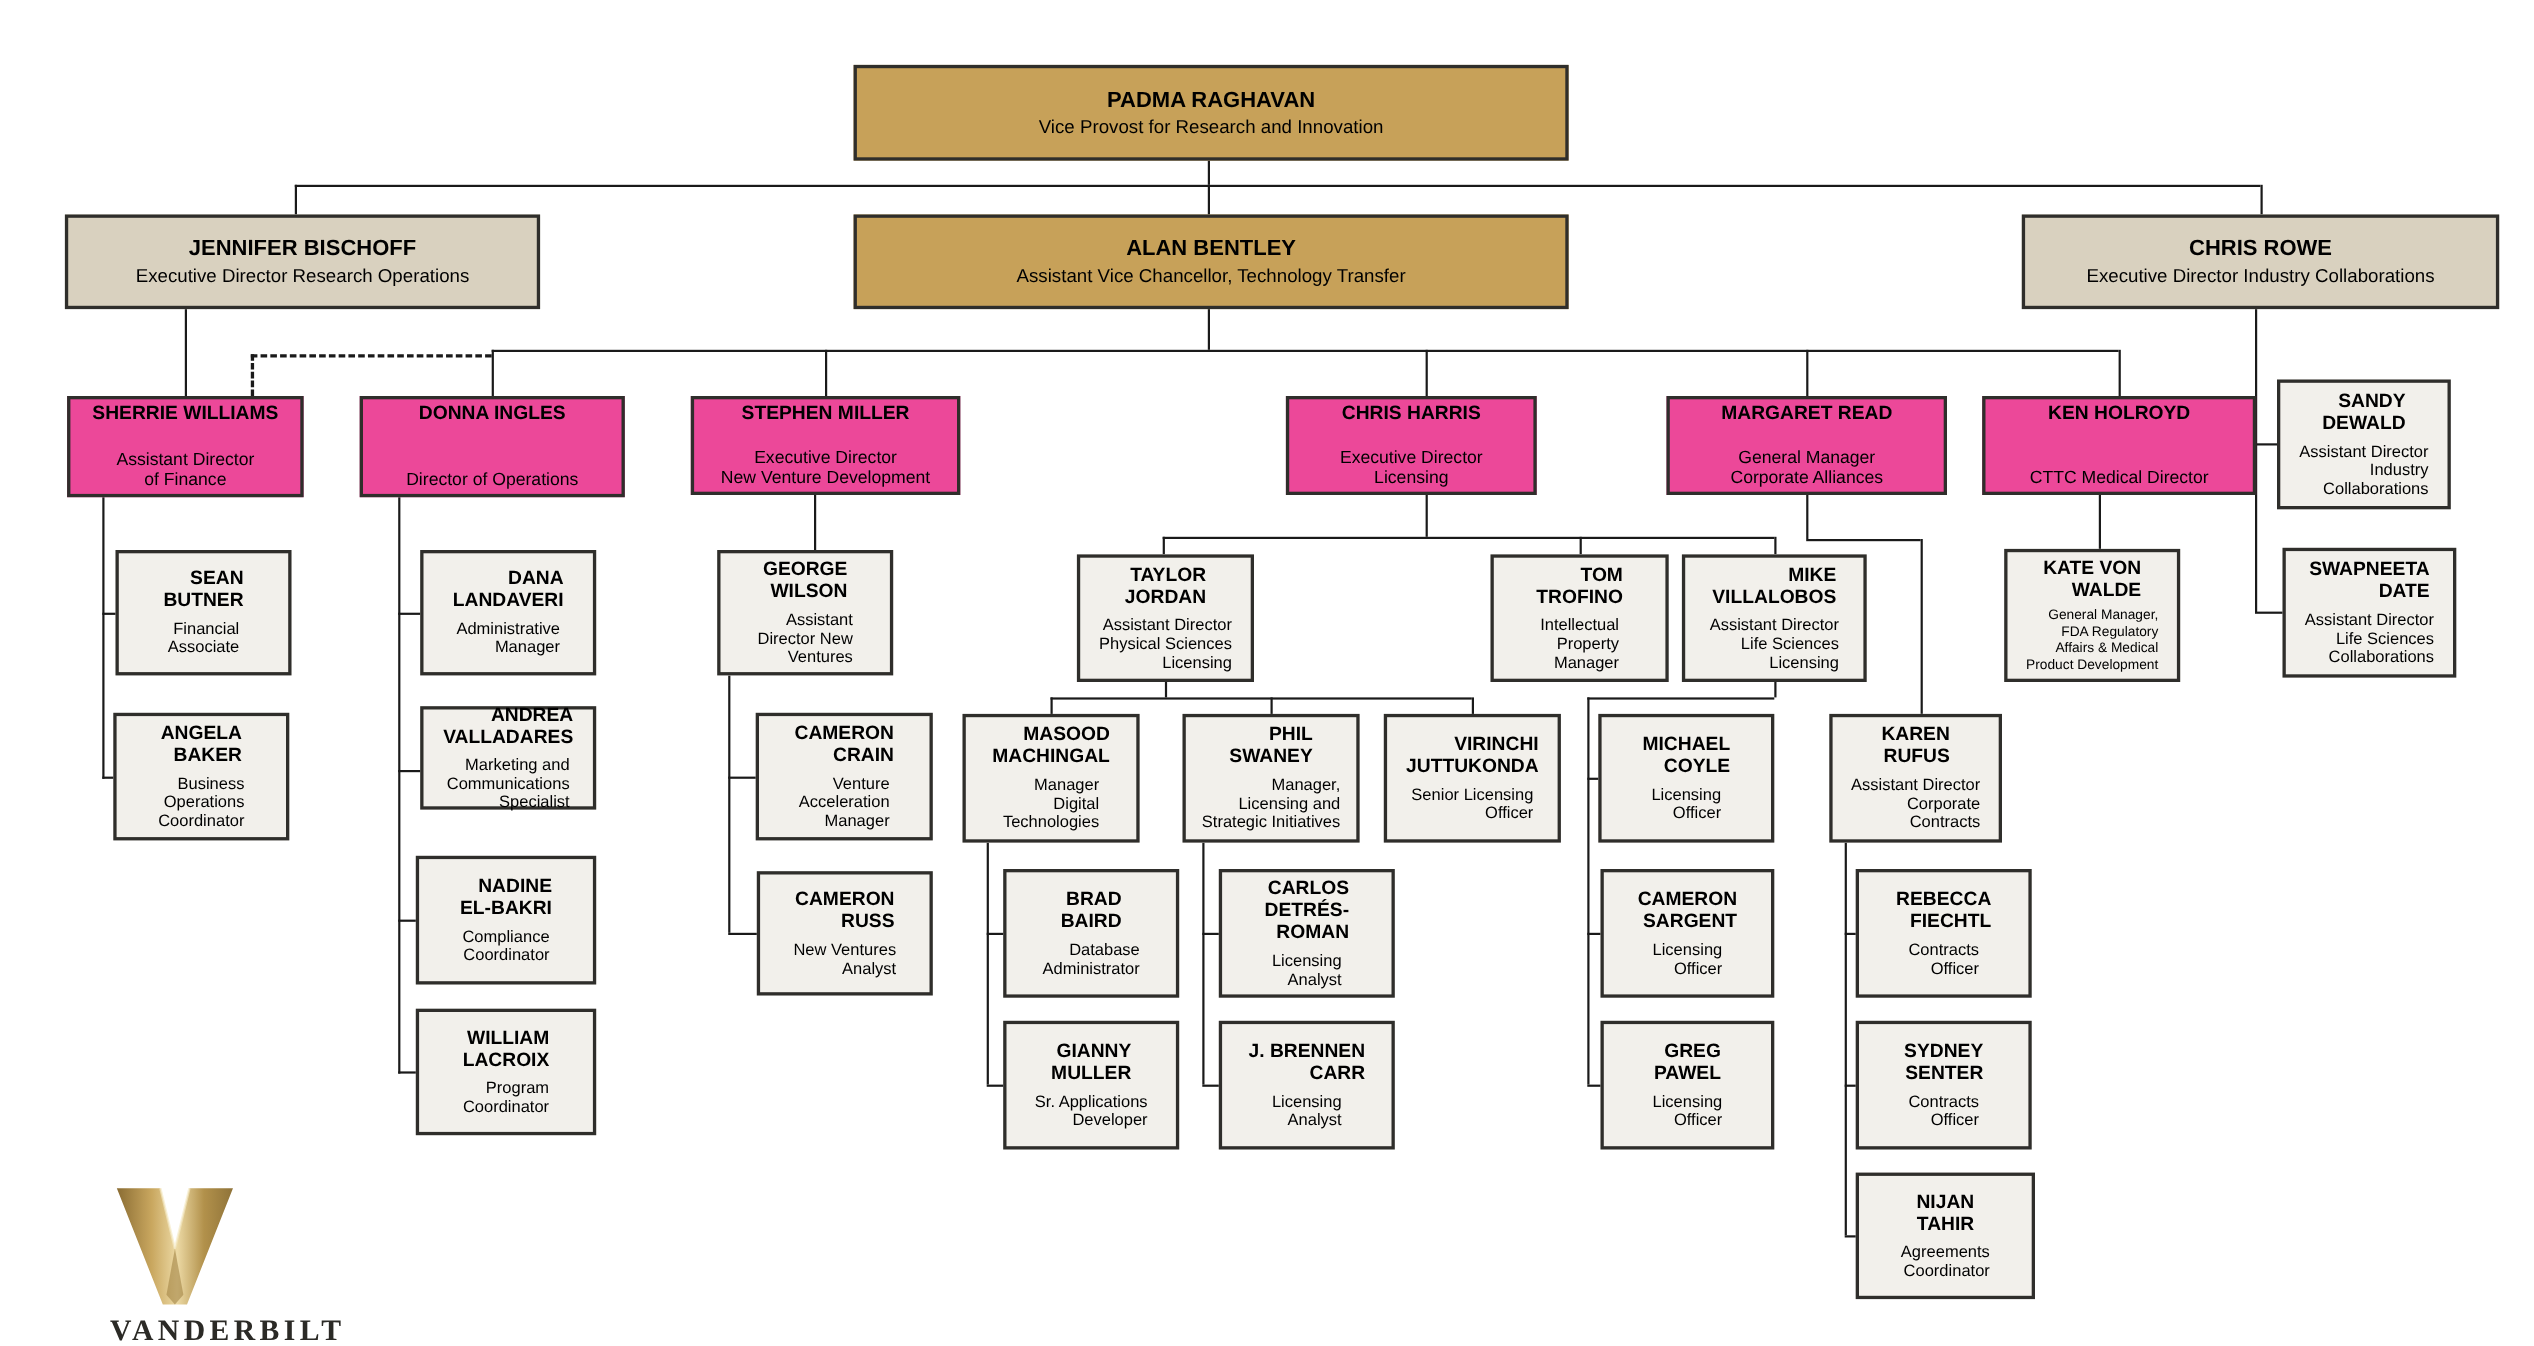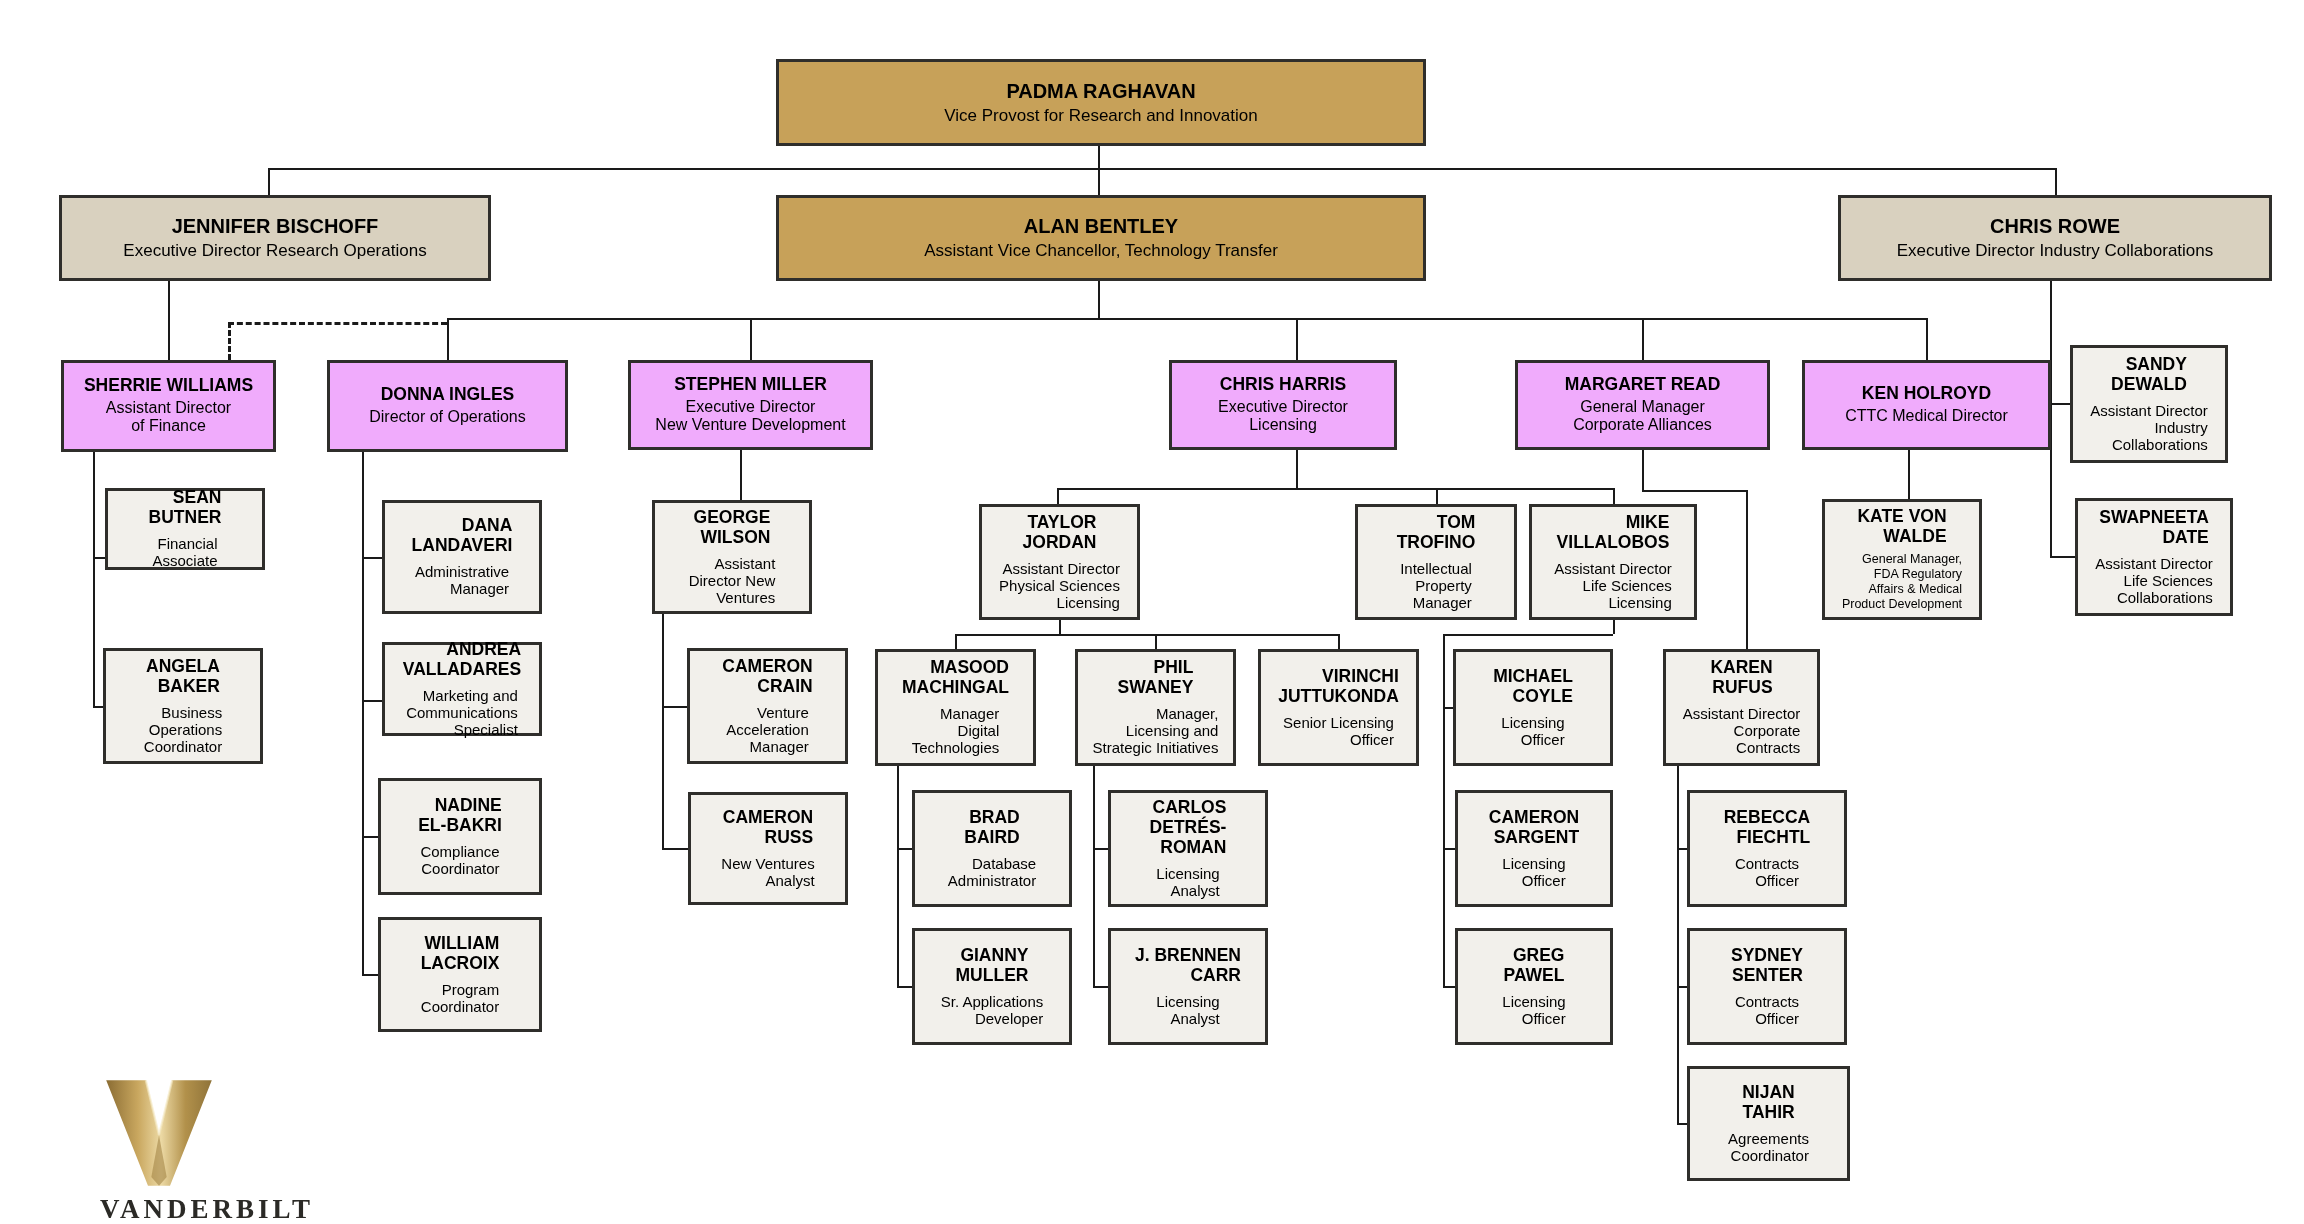--- a/index.html
+++ b/index.html
@@ -8,21 +8,21 @@
     font-family:"Liberation Sans", sans-serif; overflow:hidden;
   }
   .node {
     position:absolute; box-sizing:border-box;
     border:3px solid #2f2e2b; background:#f2f0eb;
     display:flex; flex-direction:column; align-items:center; justify-content:center;
     text-align:center; color:#000; padding:3px 6px; z-index:2;
   }
   .gold   { background:#c7a159; }
   .beige  { background:#d9d1bf; }
-  .orange { background:#f0abfc; }
+  .orange { background:#ec4899;justify-content:space-between; }
   .light  { background:#f2f0eb;text-align:right; }
   .nm { font-weight:bold; font-size:17.5px; line-height:1.14; white-space:pre-line; }
   .tt { font-size:15px; line-height:1.14; margin-top:7px; white-space:pre-line; }
   .big .nm { font-size:20px; }
   .big .tt { font-size:17px; margin-top:3px; }
   .l3 .nm { font-size:17.5px; }
   .l3 .tt { font-size:16px; margin-top:3px; }
   .small-title .tt { font-size:12.5px; margin-top:5px; line-height:1.2; }
   .hline, .vline { position:absolute; background:#1a1a1a; z-index:1; }
   .hline { height:2px; } .vline { width:2px; }
@@ -158,21 +158,21 @@
 Collaborations</div>
   </div>
   <div class="node light" style="left:2075px;top:498px;width:158px;height:118px">
     <div class="nm">SWAPNEETA
 DATE</div>
     <div class="tt">Assistant Director
 Life Sciences
 Collaborations</div>
   </div>
 
-  <div class="node light" style="left:105px;top:488px;width:160px;height:82px">
+  <div class="node light" style="left:105px;top:500px;width:160px;height:114px">
     <div class="nm">SEAN
 BUTNER</div>
     <div class="tt">Financial
 Associate</div>
   </div>
   <div class="node light" style="left:382px;top:500px;width:160px;height:114px">
     <div class="nm">DANA
 LANDAVERI</div>
     <div class="tt">Administrative
 Manager</div>

